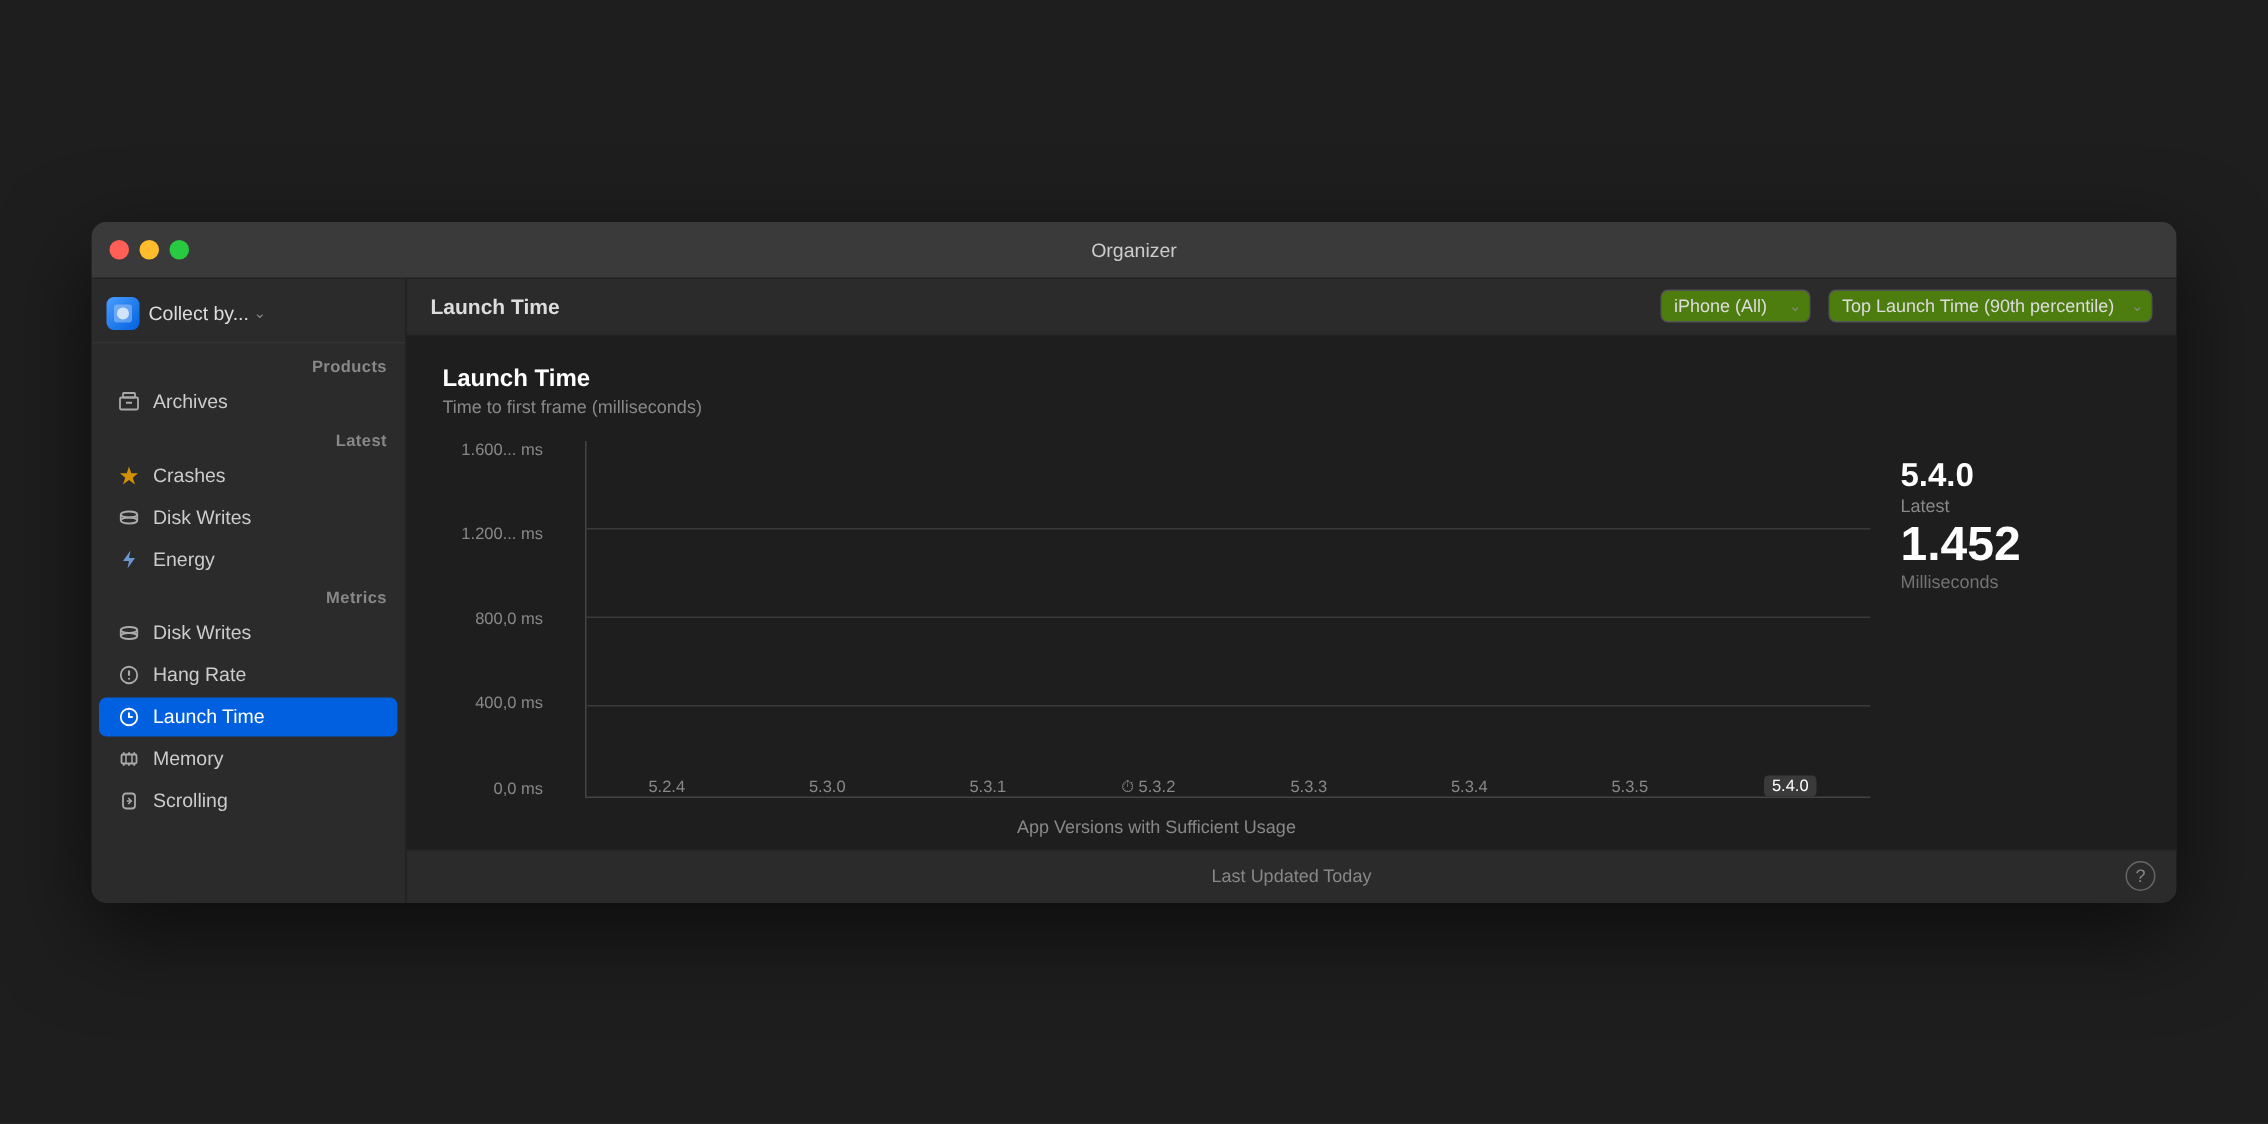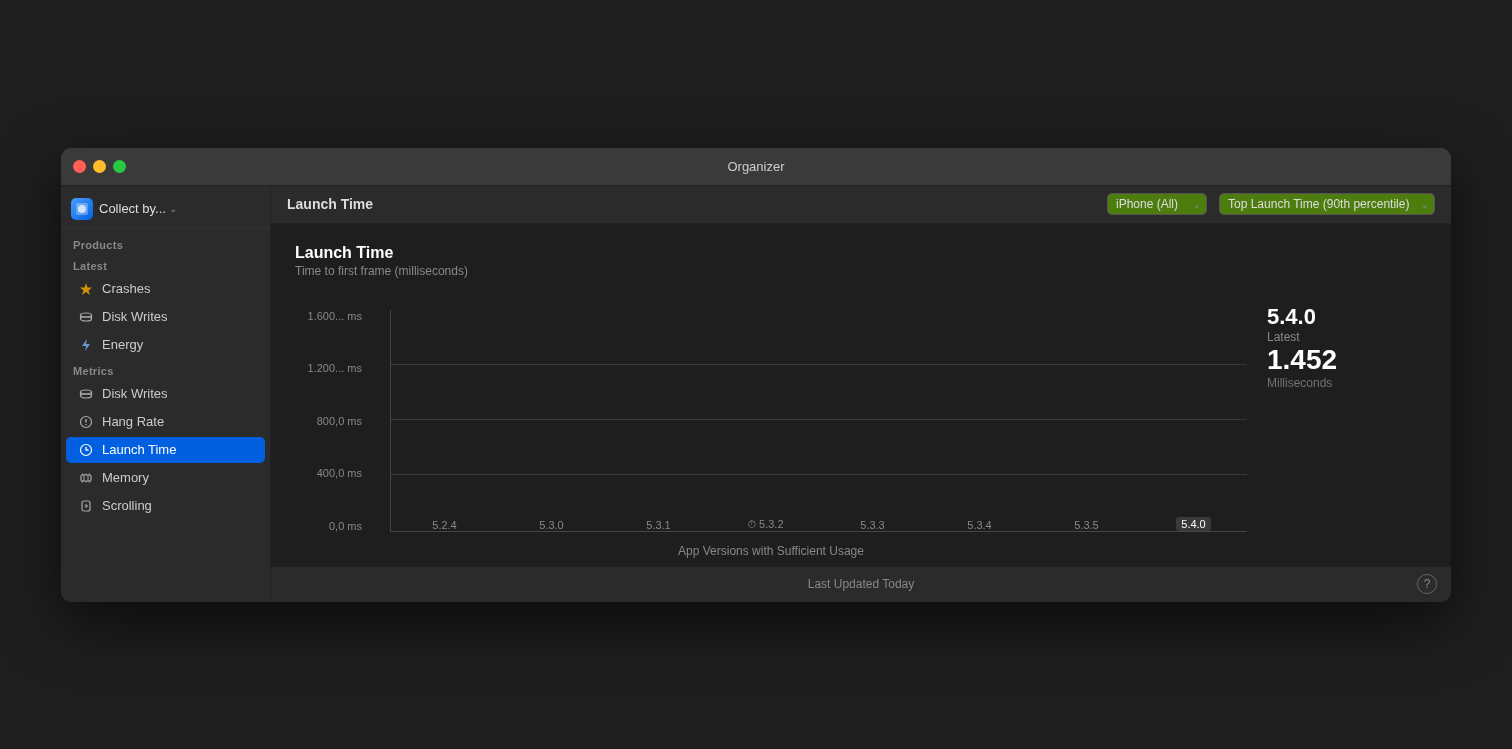--- a/index.html
+++ b/index.html
@@ -106,20 +106,21 @@
       font-size: 10px;
     }
 
     .sidebar-section-label {
       color: #888;
       font-size: 11px;
       font-weight: 600;
       padding: 6px 12px 3px;
       text-transform: none;
       letter-spacing: 0.3px;
+      text-align: right;
     }
 
     .sidebar-item {
       display: flex;
       align-items: center;
       gap: 8px;
       padding: 5px 12px;
       color: #ccc;
       font-size: 13px;
       cursor: pointer;
@@ -235,21 +236,21 @@
       color: #fff;
       font-size: 22px;
       font-weight: 700;
     }
     .stat-label {
       color: #888;
       font-size: 12px;
     }
     .stat-value {
       color: #fff;
-      font-size: 28px;
+      font-size: 32px;
       font-weight: 700;
     }
     .stat-unit {
       color: #737373;
       font-size: 12px;
     }
 
     .bar-chart-container {
       flex: 1;
       position: relative;
@@ -396,20 +397,30 @@
             <circle cx="7" cy="7" r="4" fill="white" opacity="0.7"></circle>
           </svg>
         </div>
         <div class="sidebar-dropdown">
           <span>Collect by...</span>
           <span class="chevron">⌄</span>
         </div>
       </div>
 
       <div class="sidebar-section-label">Products</div>
+      <div class="sidebar-item">
+        <span class="item-icon icon-archive">
+          <svg width="14" height="14" viewBox="0 0 14 14" fill="none">
+            <rect x="1" y="4" width="12" height="8" rx="1" stroke="#aaa" stroke-width="1.2"></rect>
+            <rect x="3" y="1" width="8" height="3" rx="0.5" stroke="#aaa" stroke-width="1.2"></rect>
+            <line x1="5" y1="7.5" x2="9" y2="7.5" stroke="#aaa" stroke-width="1.2"></line>
+          </svg>
+        </span>
+        <span>Archives</span>
+      </div>
 
       <div class="sidebar-section-label">Latest</div>
       <div class="sidebar-item">
         <span class="item-icon icon-star">
           <svg width="14" height="14" viewBox="0 0 14 14" fill="none">
             <polygon points="7,1 8.5,5.5 13,5.5 9.5,8.5 11,13 7,10 3,13 4.5,8.5 1,5.5 5.5,5.5" fill="#f0a500" opacity="0.85"></polygon>
           </svg>
         </span>
         <span>Crashes</span>
       </div>
@@ -515,21 +526,21 @@
         </div>
       </div>
 
       <div class="chart-area">
         <div class="chart-title">Launch Time</div>
         <div class="chart-subtitle">Time to first frame (milliseconds)</div>
 
         <div class="chart-content">
           <div class="chart-left">
             <div class="bar-chart-container">
-              <div style="display:flex; flex:1; flex-direction:row;margin-top:16px;">
+              <div style="display:flex; flex:1; flex-direction:row;">
 
                 <div class="y-axis-labels" style="position:relative; flex-shrink:0; width:75px;">
                   <span class="y-label">1.600... ms</span>
                   <span class="y-label">1.200... ms</span>
                   <span class="y-label">800,0 ms</span>
                   <span class="y-label">400,0 ms</span>
                   <span class="y-label">0,0 ms</span>
                 </div>
 
                 <div style="flex:1; display:flex; flex-direction:column;padding-left:20px;">

